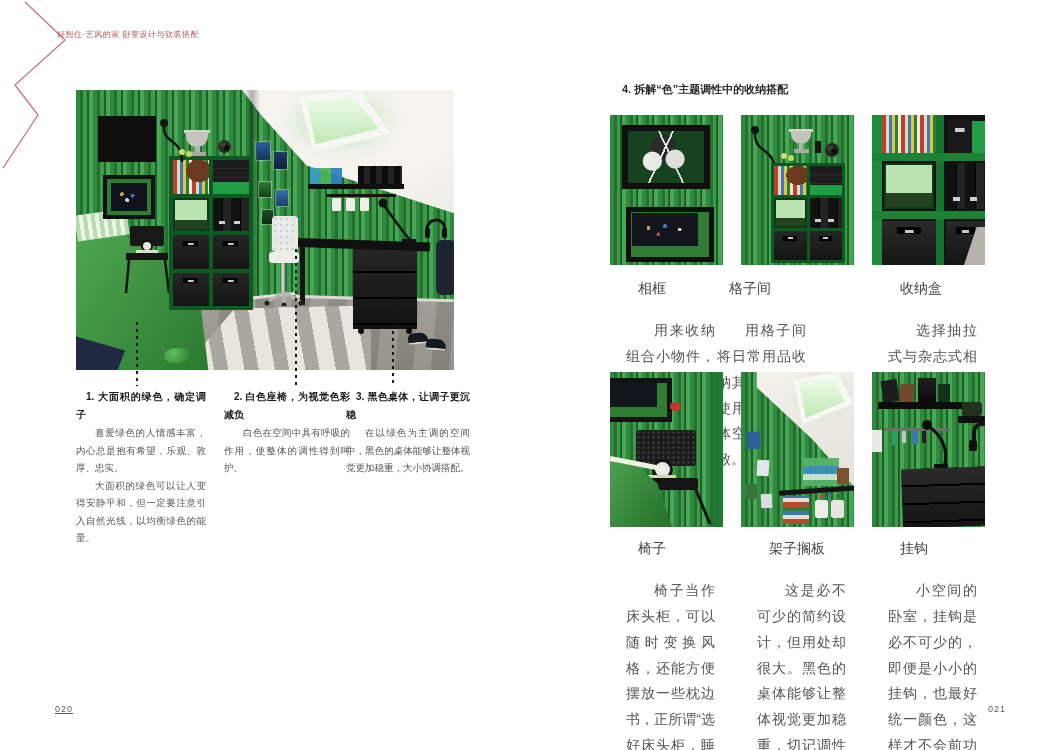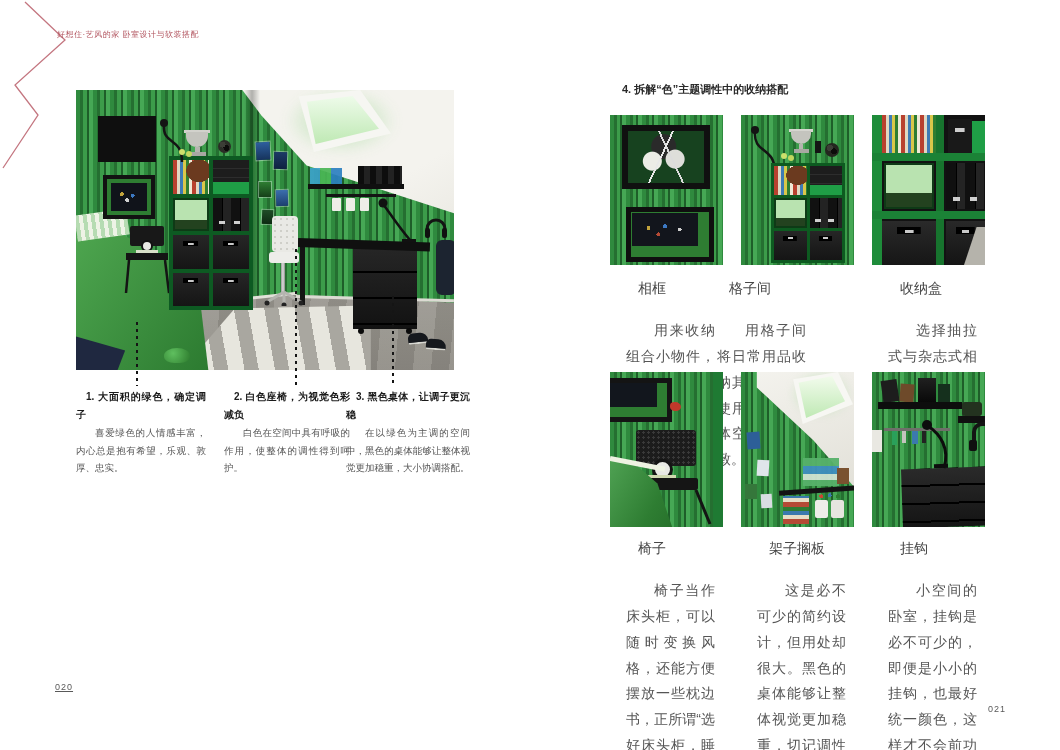--- a/index.html
+++ b/index.html
@@ -3,21 +3,21 @@
 <meta charset="utf-8">
 <style>
   html,body{margin:0;padding:0;background:#ffffff;}
   body{font-family:"Liberation Sans","DejaVu Sans",sans-serif;}
   .sheet{position:relative;width:1060px;height:750px;background:#ffffff;overflow:hidden;margin:0 auto;}
   .abs{position:absolute;}
 
   
   .running-head{position:absolute;left:57px;top:29px;font-size:8px;letter-spacing:.5px;color:#b0505b;}
   .pagenum{position:absolute;font-size:9px;color:#595959;letter-spacing:1px;}
-  .pn-left{left:55px;top:682px;text-decoration:underline;}
+  .pn-left{left:55px;top:704px;text-decoration:underline;}
   .pn-right{left:988px;top:704px;}
 
   
   .main-photo{position:absolute;left:76px;top:90px;width:378px;height:280px;overflow:hidden;background:
     repeating-linear-gradient(90deg,#2f8a3e 0 4px,#256f31 4px 7px,#3c9c4a 7px 11px,#1e5e29 11px 13px,#46a855 13px 17px);}
   .ceiling{left:0;top:0;width:378px;height:280px;background:linear-gradient(150deg,#f4f3ee 55%,#ddDBD2);
     clip-path:polygon(44% 0%,100% 0%,100% 44%,61% 27%,49% 9%);}
   .sky-glow{left:190px;top:-14px;width:150px;height:90px;background:radial-gradient(closest-side,#9fd896,transparent 75%);filter:blur(6px);opacity:.8;}
   .sky-out{left:205px;top:0;width:110px;height:62px;background:#f6f6f2;clip-path:polygon(16% 10%,72% 0%,100% 70%,30% 100%);}
   .sky-in{left:215px;top:6px;width:88px;height:48px;background:linear-gradient(180deg,#eefbea,#bfe9b4);clip-path:polygon(18% 12%,70% 0%,100% 68%,28% 100%);}
@@ -336,20 +336,21 @@
     <div class="abs toy"></div>
   </div>
 
   <div class="leader ld1"></div>
   <div class="leader ld2"></div>
   <div class="leader ld3"></div>
 
   <div class="note nt1">
     <h4>1. 大面积的绿色，确定调子</h4>
     <p>喜爱绿色的人情感丰富，内心总是抱有希望，乐观、敦厚、忠实。</p>
+    <p>大面积的绿色可以让人变得安静平和，但一定要注意引入自然光线，以均衡绿色的能量。</p>
   </div>
   <div class="note nt2">
     <h4>2. 白色座椅，为视觉色彩减负</h4>
     <p>白色在空间中具有呼吸的作用，使整体的调性得到呵护。</p>
   </div>
   <div class="note nt3">
     <h4>3. 黑色桌体，让调子更沉稳</h4>
     <p>在以绿色为主调的空间中，黑色的桌体能够让整体视觉更加稳重，大小协调搭配。</p>
   </div>
 

